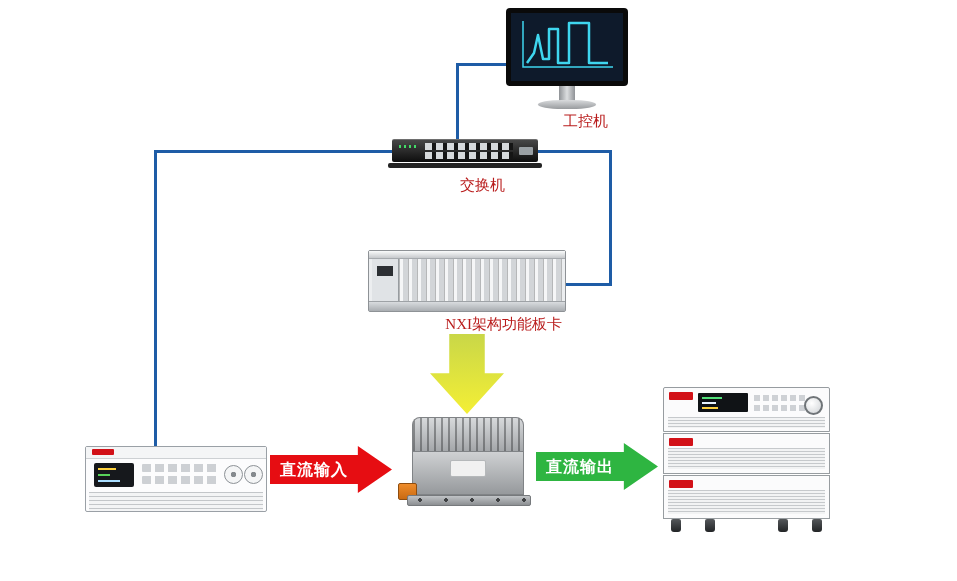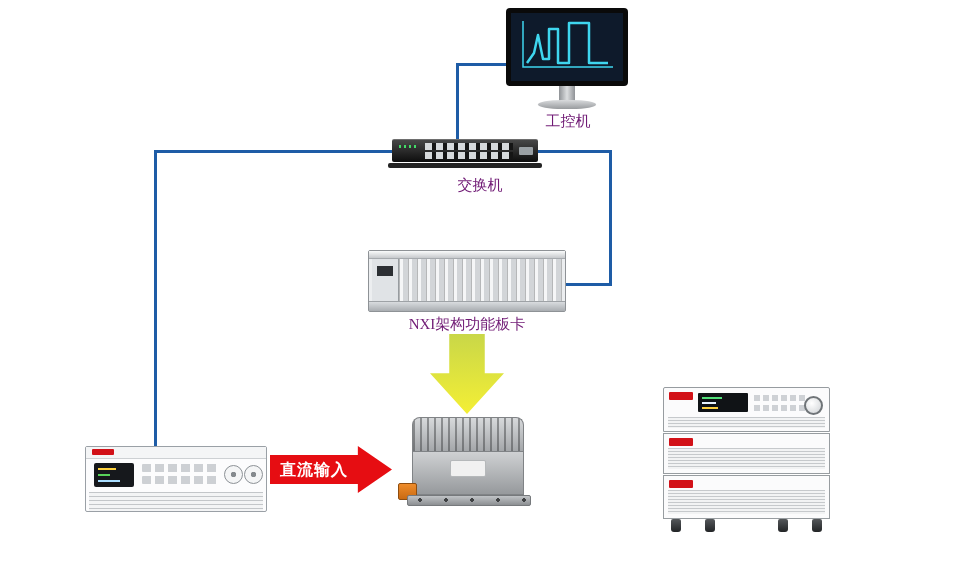--- a/index.html
+++ b/index.html
@@ -4,21 +4,21 @@
 <style>
   html,body{margin:0;padding:0;background:#fff;}
   .canvas{position:relative;width:957px;height:581px;background:#fff;overflow:hidden;
           font-family:"Liberation Serif","DejaVu Serif",serif;}
 
   
   .line{position:absolute;background:#1e5ca6;}
   .h{height:3px}.v{width:3px}
 
   
-  .lbl{position:absolute;text-align:center;font-size:15px;color:#701a75;line-height:1.2;}
+  .lbl{position:absolute;text-align:right;font-size:15px;color:#b91c1c;line-height:1.2;}
 
   
   .monitor{position:absolute;left:506px;top:8px;width:122px;}
   .mon-frame{width:122px;height:78px;background:#0a0a0a;border-radius:4px;padding:5px;box-sizing:border-box;}
   .mon-chart{display:block;width:112px;height:68px;background:#0e1a2b;}
   .mon-neck{width:16px;height:15px;margin:0 auto;background:linear-gradient(90deg,#8f9296,#dcdee0,#8f9296);}
   .mon-base{width:58px;height:9px;margin:-1px auto 0;border-radius:50%/60%;
             background:linear-gradient(180deg,#d9dbdd,#989b9e);}
 
   
@@ -149,21 +149,21 @@
 
   <div class="switch">
     <div class="sw-body">
       <div class="sw-leds"></div>
       <div class="sw-ports p1"></div>
       <div class="sw-ports p2"></div>
       <div class="sw-tag"></div>
     </div>
     <div class="sw-base"></div>
   </div>
-  <div class="lbl" style="left:440px;top:176px;width:80px">交换机</div>
+  <div class="lbl" style="left:425px;top:176px;width:80px">交换机</div>
 
 
   <div class="rack">
     <div class="rack-top"></div>
     <div class="rack-slots">
       <div class="rack-ctrl"></div>
     </div>
     <div class="rack-bottom"></div>
   </div>
   <div class="lbl" style="left:372px;top:315px;width:190px">NXI架构功能板卡</div>
@@ -190,20 +190,23 @@
 
   <div class="dut">
     <div class="dut-fins"></div>
     <div class="dut-face">
       <div class="dut-label"></div>
       <div class="dut-conn"></div>
     </div>
     <div class="dut-flange"></div>
   </div>
 
+  <div class="arrow-right ar-green">
+    <span class="arrow-text">直流输出</span>
+  </div>
 
   <div class="n6900">
     <div class="ld-unit u1">
       <span class="ld-logo"></span>
       <div class="ld-display"></div>
       <div class="ld-keys kr1"></div>
       <div class="ld-keys kr2"></div>
       <div class="ld-knob"></div>
       <div class="ld-vent-strip"></div>
     </div>

